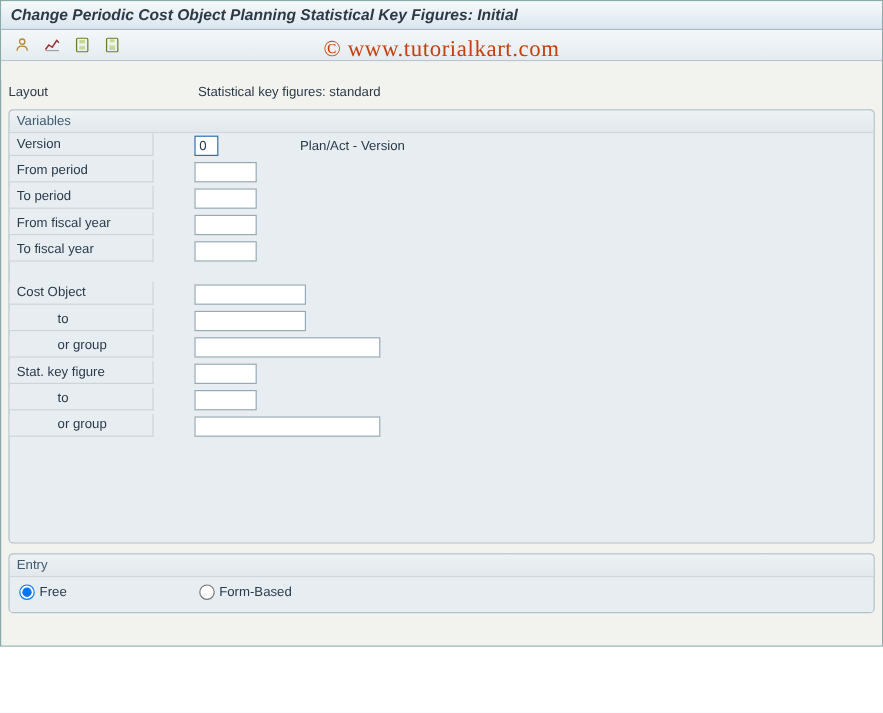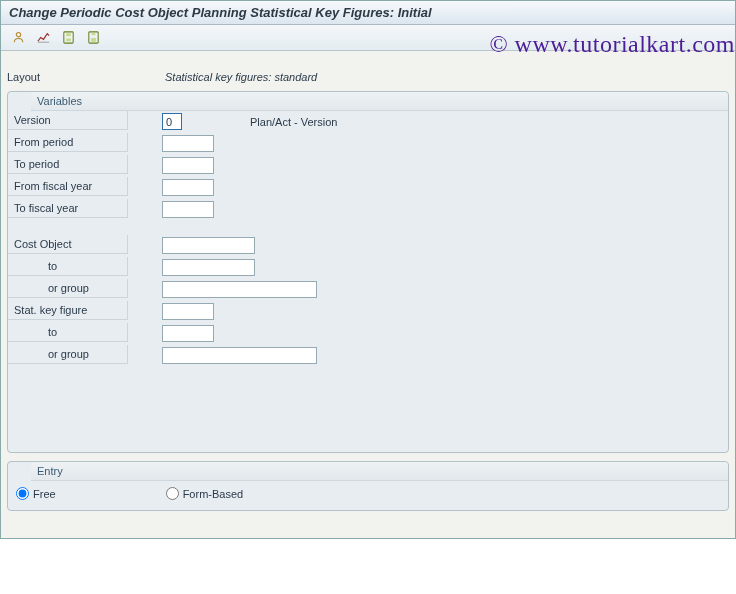--- a/index.html
+++ b/index.html
@@ -60,39 +60,37 @@
     border: 1px solid #97a9b3;
     background: #fff;
     font-family: 'Courier New', monospace;
     font-size: 11px;
     padding: 0 3px;
     color: #2a3a4a;
   }
   .layout-desc {
     margin-left: 10px;
     color: #2a3a4a;
-    font-style: italic;
   }
   .group {
     margin: 0 6px 8px 6px;
     border: 1px solid #b3c1c9;
     border-radius: 4px;
     background: #e8edf1;
     position: relative;
   }
   .group-title {
     position: relative;
     top: 0;
     padding: 3px 6px;
     color: #3c5a72;
     font-size: 11px;
     background: linear-gradient(#eef2f5, #e2e8ec);
     border-bottom: 1px solid #cdd7dd;
     border-radius: 4px 4px 0 0;
-    margin-left: 23px;
   }
   .group-body {
     padding: 0;
   }
   .field-row {
     display: flex;
     align-items: flex-start;
     height: 22px;
   }
   .field-label {
@@ -144,23 +142,23 @@
   .radio-wrap {
     display: inline-flex;
     align-items: center;
     gap: 4px;
     color: #2a3a4a;
   }
   .radio-wrap input { margin: 0; width: 13px; height: 13px; }
   .watermark {
     position: absolute;
     top: 30px; left: 0; right: 0;
-    text-align: right;
-    font-size: 24px;
-    color: #4c1d95;
+    text-align: center;
+    font-size: 19px;
+    color: #c2410c;
     font-family: Georgia, serif;
     pointer-events: none;
     letter-spacing: 0.5px;
   }
 </style>
 </head>
 <body>
 
 <div class="window">
 

